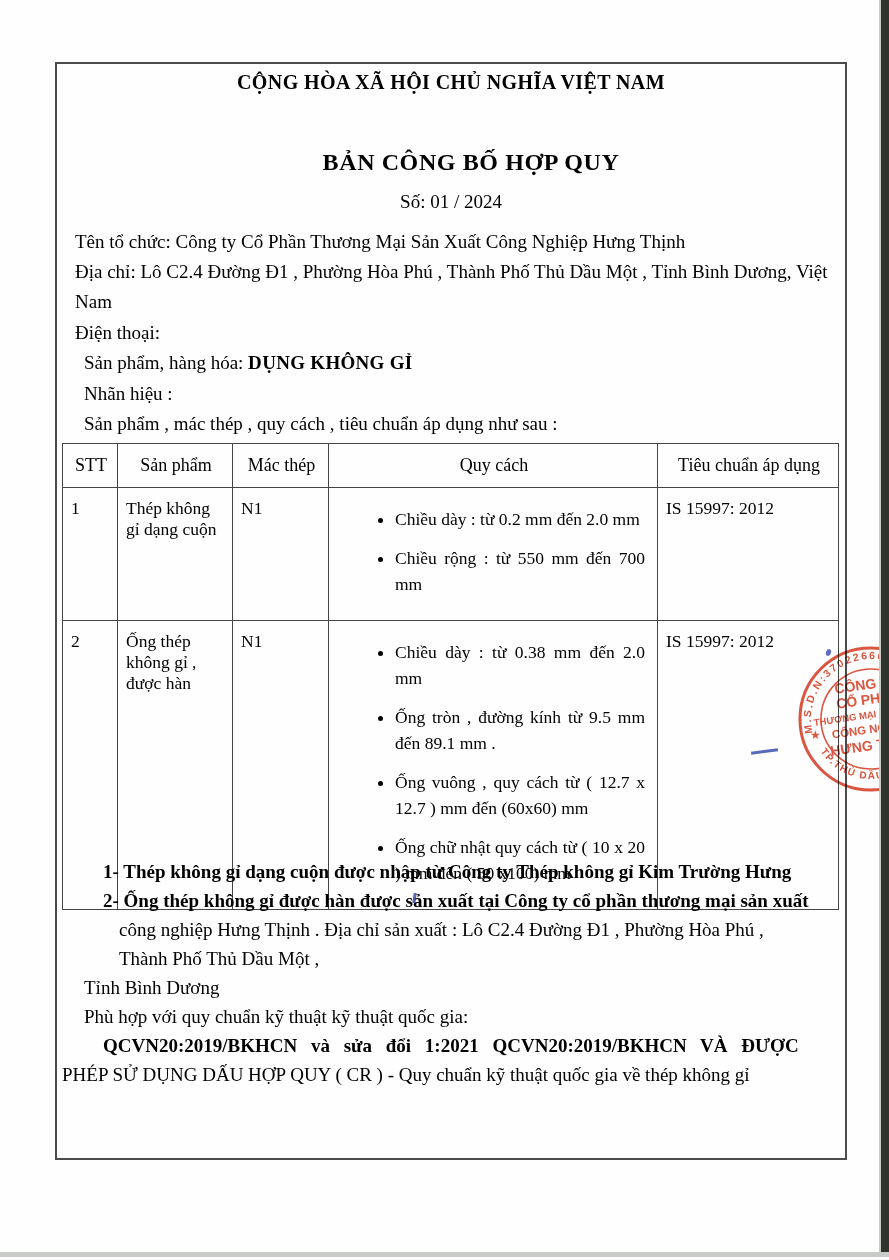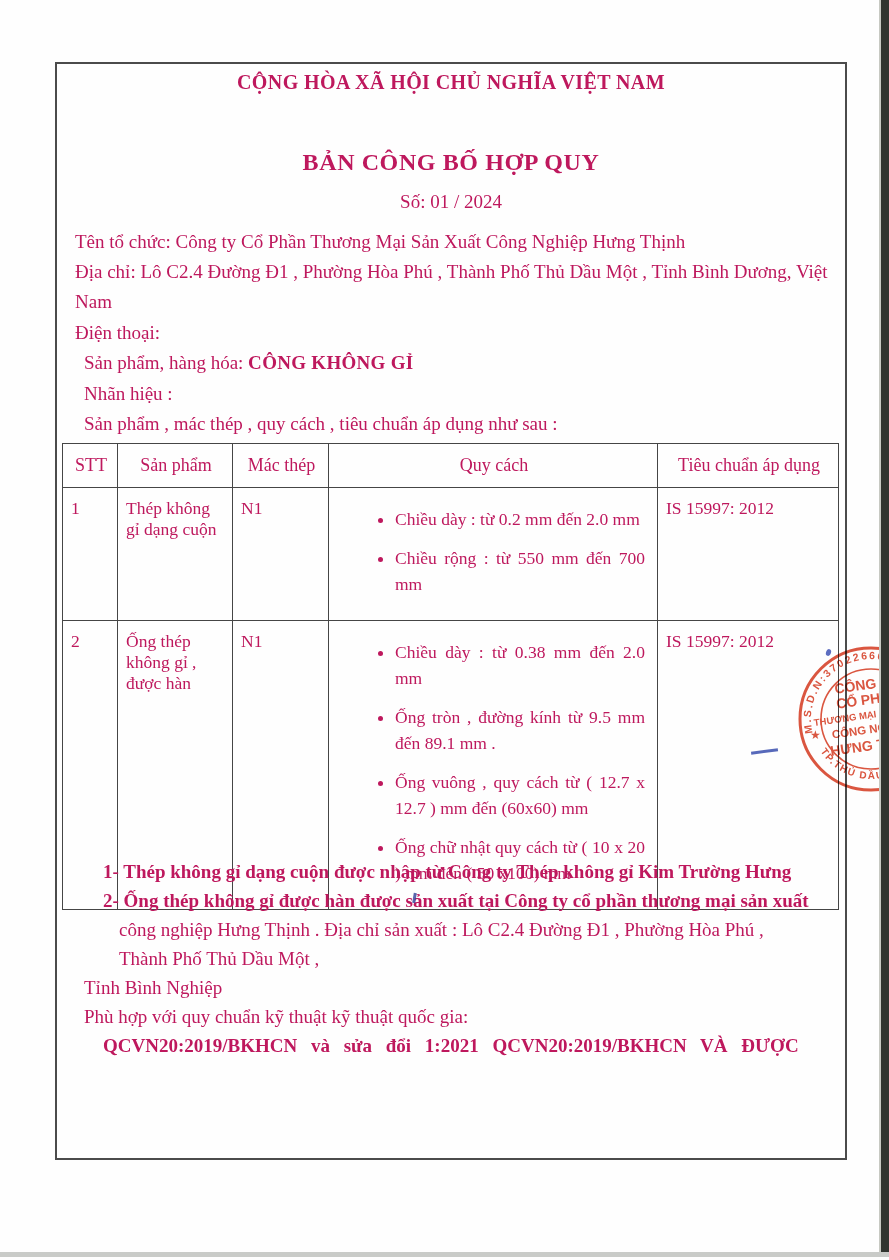--- a/index.html
+++ b/index.html
@@ -1,40 +1,40 @@
 <!DOCTYPE html>
 <html><head>
 <meta charset="utf-8">
 <style>
   html,body { margin:0; padding:0; background:#ffffff; }
   .page {
     position:relative; width:889px; height:1260px; background:#fefefe;
     overflow:hidden; font-family:"Liberation Serif","DejaVu Serif",serif;
-    color:#be185d;
+    color:#000000;
   }
   
   .scan-edge-right {
     position:absolute; top:0; right:0; width:8px; height:1252px;
     background:#30342f; border-left:2px solid #c7c9c2; z-index:9;
   }
   .scan-edge-bottom {
     position:absolute; top:1252px; left:0; width:889px; height:5px;
     background:#c9cbc8; z-index:9;
   }
   
   .frame {
     position:absolute; left:55px; top:62px; width:792px; height:1098px;
     border:2px solid #4b4b4b; box-sizing:border-box; z-index:1;
   }
   .abs { position:absolute; z-index:2; }
   .center-block { left:55px; width:792px; text-align:center; }
   .national-title { top:71px; font-size:20px; font-weight:bold; letter-spacing:.4px; }
   .motto { top:100px; font-size:18px; font-weight:bold; }
   .motto .u { display:inline-block; border-bottom:2px solid #2e2e2e; padding:0 12px 3px 12px; }
-  .doc-title { top:149px; font-size:24px; font-weight:bold; letter-spacing:.6px; }
+  .doc-title { top:149px; font-size:24px; font-weight:bold; letter-spacing:.6px;padding-left:20px; }
   .doc-number { top:191px; font-size:19px;text-align:center; }
   .bodyline { font-size:19px; line-height:30px; }
   .org-line { left:75px; top:227px; width:766px; }
   .addr-line { left:75px; top:257px; width:764px; }
   .phone-line { left:75px; top:318px; }
   .product-line { left:84px; top:348px; }
   .product-line b { font-weight:bold; letter-spacing:.3px; }
   .brand-line { left:84px; top:379px; }
   .intro-line { left:84px; top:409px; }
   
@@ -94,21 +94,21 @@
   <div class="abs center-block doc-title">BẢN CÔNG BỐ HỢP QUY</div>
 
   <div class="abs center-block doc-number">Số: 01 / 2024</div>
 
   <div class="abs bodyline org-line">Tên tổ chức: Công ty Cổ Phần Thương Mại Sản Xuất Công Nghiệp Hưng Thịnh</div>
 
   <div class="abs bodyline addr-line">Địa chỉ: Lô C2.4 Đường Đ1 , Phường Hòa Phú , Thành Phố Thủ Dầu Một , Tỉnh Bình Dương, Việt Nam</div>
 
   <div class="abs bodyline phone-line">Điện thoại:</div>
 
-  <div class="abs bodyline product-line"><span>Sản phẩm, hàng hóa: </span><b>CÔNG KHÔNG GỈ</b></div>
+  <div class="abs bodyline product-line"><span>Sản phẩm, hàng hóa: </span><b>DỤNG KHÔNG GỈ</b></div>
 
   <div class="abs bodyline brand-line">Nhãn hiệu :</div>
 
   <div class="abs bodyline intro-line">Sản phẩm , mác thép , quy cách , tiêu chuẩn áp dụng như sau :</div>
 
   <table class="spec">
     <colgroup>
       <col style="width:55px">
         <col style="width:115px">
         <col style="width:96px">
@@ -150,23 +150,24 @@
       <td class="c-tc">IS 15997: 2012</td>
     </tr>
   </tbody>
     </table>
 
   <div class="abs notes">
     <p class="ind-a">1-  Thép không gỉ dạng cuộn được nhập từ Công ty Thép không gỉ Kim Trường Hưng</p>
     <p class="ind-a">2-  Ống thép không gỉ được hàn được sản xuất tại Công ty cổ phần thương mại sản xuất</p>
     <p class="ind-c">công nghiệp Hưng Thịnh . Địa chỉ sản xuất : Lô C2.4 Đường Đ1 , Phường Hòa Phú ,</p>
     <p class="ind-c">Thành Phố Thủ Dầu Một ,</p>
-    <p class="ind-b">Tỉnh Bình Nghiệp</p>
+    <p class="ind-b">Tỉnh Bình Dương</p>
     <p class="ind-b">Phù hợp với quy chuẩn kỹ thuật kỹ thuật quốc gia:</p>
     <p class="ind-a just1">QCVN20:2019/BKHCN và sửa đổi 1:2021 QCVN20:2019/BKHCN VÀ ĐƯỢC</p>
+    <p>PHÉP SỬ DỤNG DẤU HỢP QUY ( CR ) -  Quy chuẩn kỹ thuật quốc gia về thép không gỉ</p>
   </div>
 
   <svg class="stamp" viewBox="0 0 180 180">
     <defs>
       <path id="arcTop" d="M 35.6 115.4 A 60 60 0 1 1 144.4 115.4" fill="none"></path>
       <path id="arcBottom" d="M 33.6 110.5 A 60 60 0 0 0 146.4 110.5" fill="none"></path>
     </defs>
     <circle cx="90" cy="90" r="71" fill="none" stroke-width="3" stroke="#d8472f"></circle>
     <circle cx="90" cy="90" r="50" fill="none" stroke-width="1.6" stroke="#d8472f"></circle>
     <text font-size="10.5" letter-spacing="2" fill="#d8472f">

